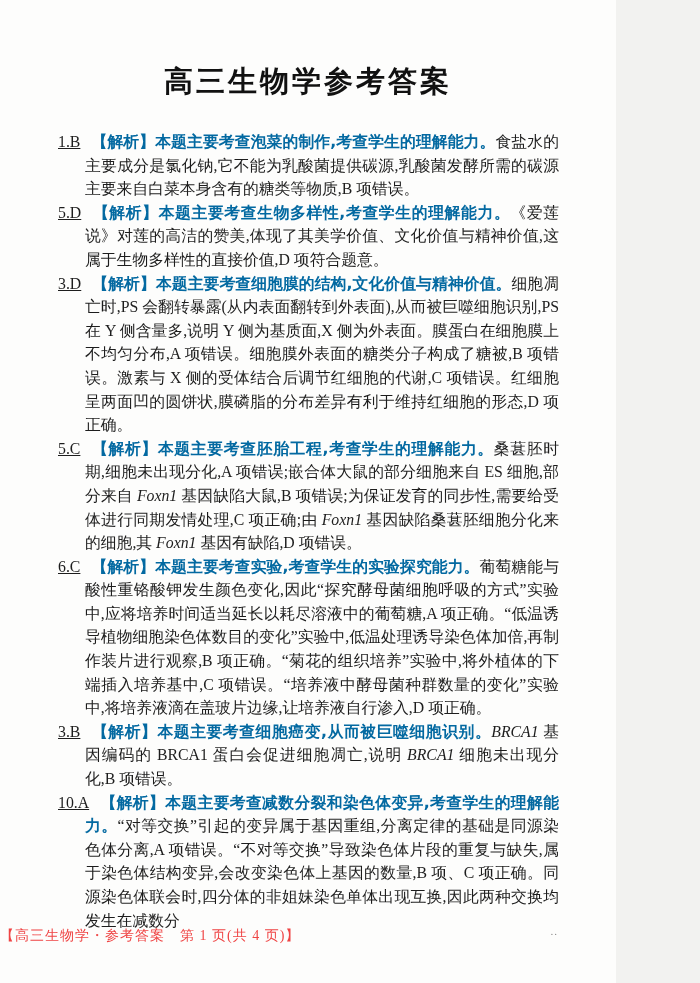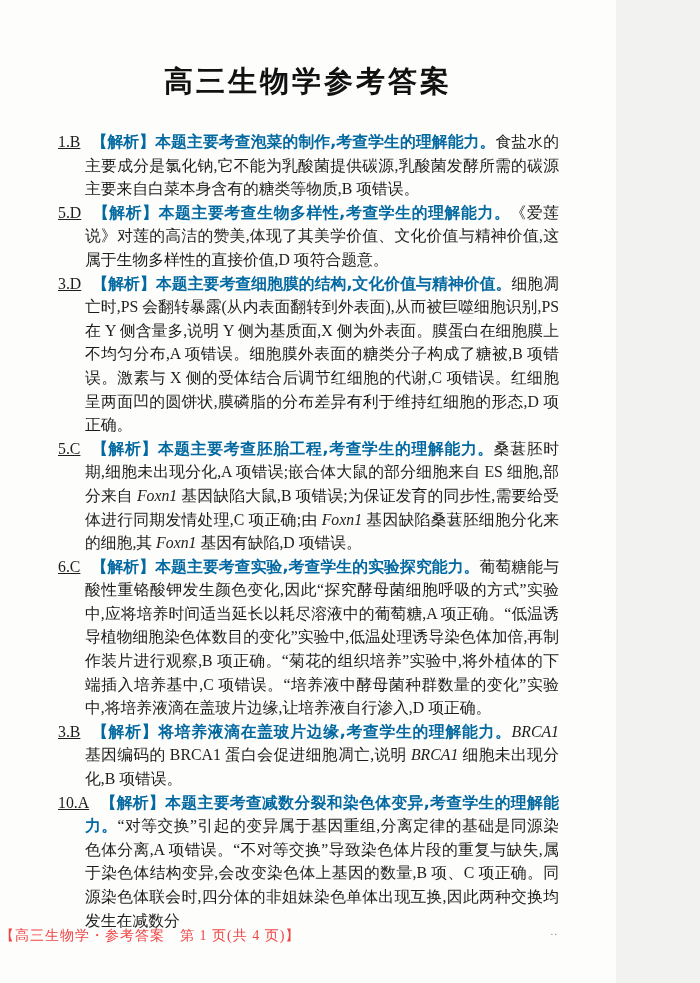--- a/index.html
+++ b/index.html
@@ -75,20 +75,20 @@
 
 <div class="page">
   <div class="title">高三生物学参考答案</div>
 
   <div class="answers" id="answers">
       <div class="item"><span class="num">1.B</span><span class="seg-b ">【解析】本题主要考查泡菜的制作,考查学生的理解能力。</span><span class="">食盐水的主要成分是氯化钠,它不能为乳酸菌提供碳源,乳酸菌发酵所需的碳源主要来自白菜本身含有的糖类等物质,B 项错误。</span></div>
       <div class="item"><span class="num">5.D</span><span class="seg-b ">【解析】本题主要考查生物多样性,考查学生的理解能力。</span><span class="">《爱莲说》对莲的高洁的赞美,体现了其美学价值、文化价值与精神价值,这属于生物多样性的直接价值,D 项符合题意。</span></div>
       <div class="item"><span class="num">3.D</span><span class="seg-b ">【解析】本题主要考查细胞膜的结构,文化价值与精神价值。</span><span class="">细胞凋亡时,PS 会翻转暴露(从内表面翻转到外表面),从而被巨噬细胞识别,PS 在 Y 侧含量多,说明 Y 侧为基质面,X 侧为外表面。膜蛋白在细胞膜上不均匀分布,A 项错误。细胞膜外表面的糖类分子构成了糖被,B 项错误。激素与 X 侧的受体结合后调节红细胞的代谢,C 项错误。红细胞呈两面凹的圆饼状,膜磷脂的分布差异有利于维持红细胞的形态,D 项正确。</span></div>
       <div class="item"><span class="num">5.C</span><span class="seg-b ">【解析】本题主要考查胚胎工程,考查学生的理解能力。</span><span class="">桑葚胚时期,细胞未出现分化,A 项错误;嵌合体大鼠的部分细胞来自 ES 细胞,部分来自 </span><span class="seg-i ">Foxn1</span><span class=""> 基因缺陷大鼠,B 项错误;为保证发育的同步性,需要给受体进行同期发情处理,C 项正确;由 </span><span class="seg-i ">Foxn1</span><span class=""> 基因缺陷桑葚胚细胞分化来的细胞,其 </span><span class="seg-i ">Foxn1</span><span class=""> 基因有缺陷,D 项错误。</span></div>
       <div class="item"><span class="num">6.C</span><span class="seg-b ">【解析】本题主要考查实验,考查学生的实验探究能力。</span><span class="">葡萄糖能与酸性重铬酸钾发生颜色变化,因此“探究酵母菌细胞呼吸的方式”实验中,应将培养时间适当延长以耗尽溶液中的葡萄糖,A 项正确。“低温诱导植物细胞染色体数目的变化”实验中,低温处理诱导染色体加倍,再制作装片进行观察,B 项正确。“菊花的组织培养”实验中,将外植体的下端插入培养基中,C 项错误。“培养液中酵母菌种群数量的变化”实验中,将培养液滴在盖玻片边缘,让培养液自行渗入,D 项正确。</span></div>
-      <div class="item"><span class="num">3.B</span><span class="seg-b ">【解析】将培养液滴在盖玻片边缘,考查学生的理解能力。</span><span class="seg-i ">BRCA1</span><span class=""> 基因编码的 BRCA1 蛋白会促进细胞凋亡,说明 </span><span class="seg-i ">BRCA1</span><span class=""> 细胞未出现分化,B 项错误。</span></div>
+      <div class="item"><span class="num">3.B</span><span class="seg-b ">【解析】本题主要考查细胞癌变,从而被巨噬细胞识别。</span><span class="seg-i ">BRCA1</span><span class=""> 基因编码的 BRCA1 蛋白会促进细胞凋亡,说明 </span><span class="seg-i ">BRCA1</span><span class=""> 细胞未出现分化,B 项错误。</span></div>
       <div class="item"><span class="num">10.A</span><span class="seg-b ">【解析】本题主要考查减数分裂和染色体变异,考查学生的理解能力。</span><span class="">“对等交换”引起的变异属于基因重组,分离定律的基础是同源染色体分离,A 项错误。“不对等交换”导致染色体片段的重复与缺失,属于染色体结构变异,会改变染色体上基因的数量,B 项、C 项正确。同源染色体联会时,四分体的非姐妹染色单体出现互换,因此两种交换均发生在减数分</span></div>
     </div>
 
   <div class="footer">【高三生物学・参考答案　第 1 页(共 4 页)】</div>
 
   <div class="footer-mark">..</div>
 </div>
 
 </body></html>

